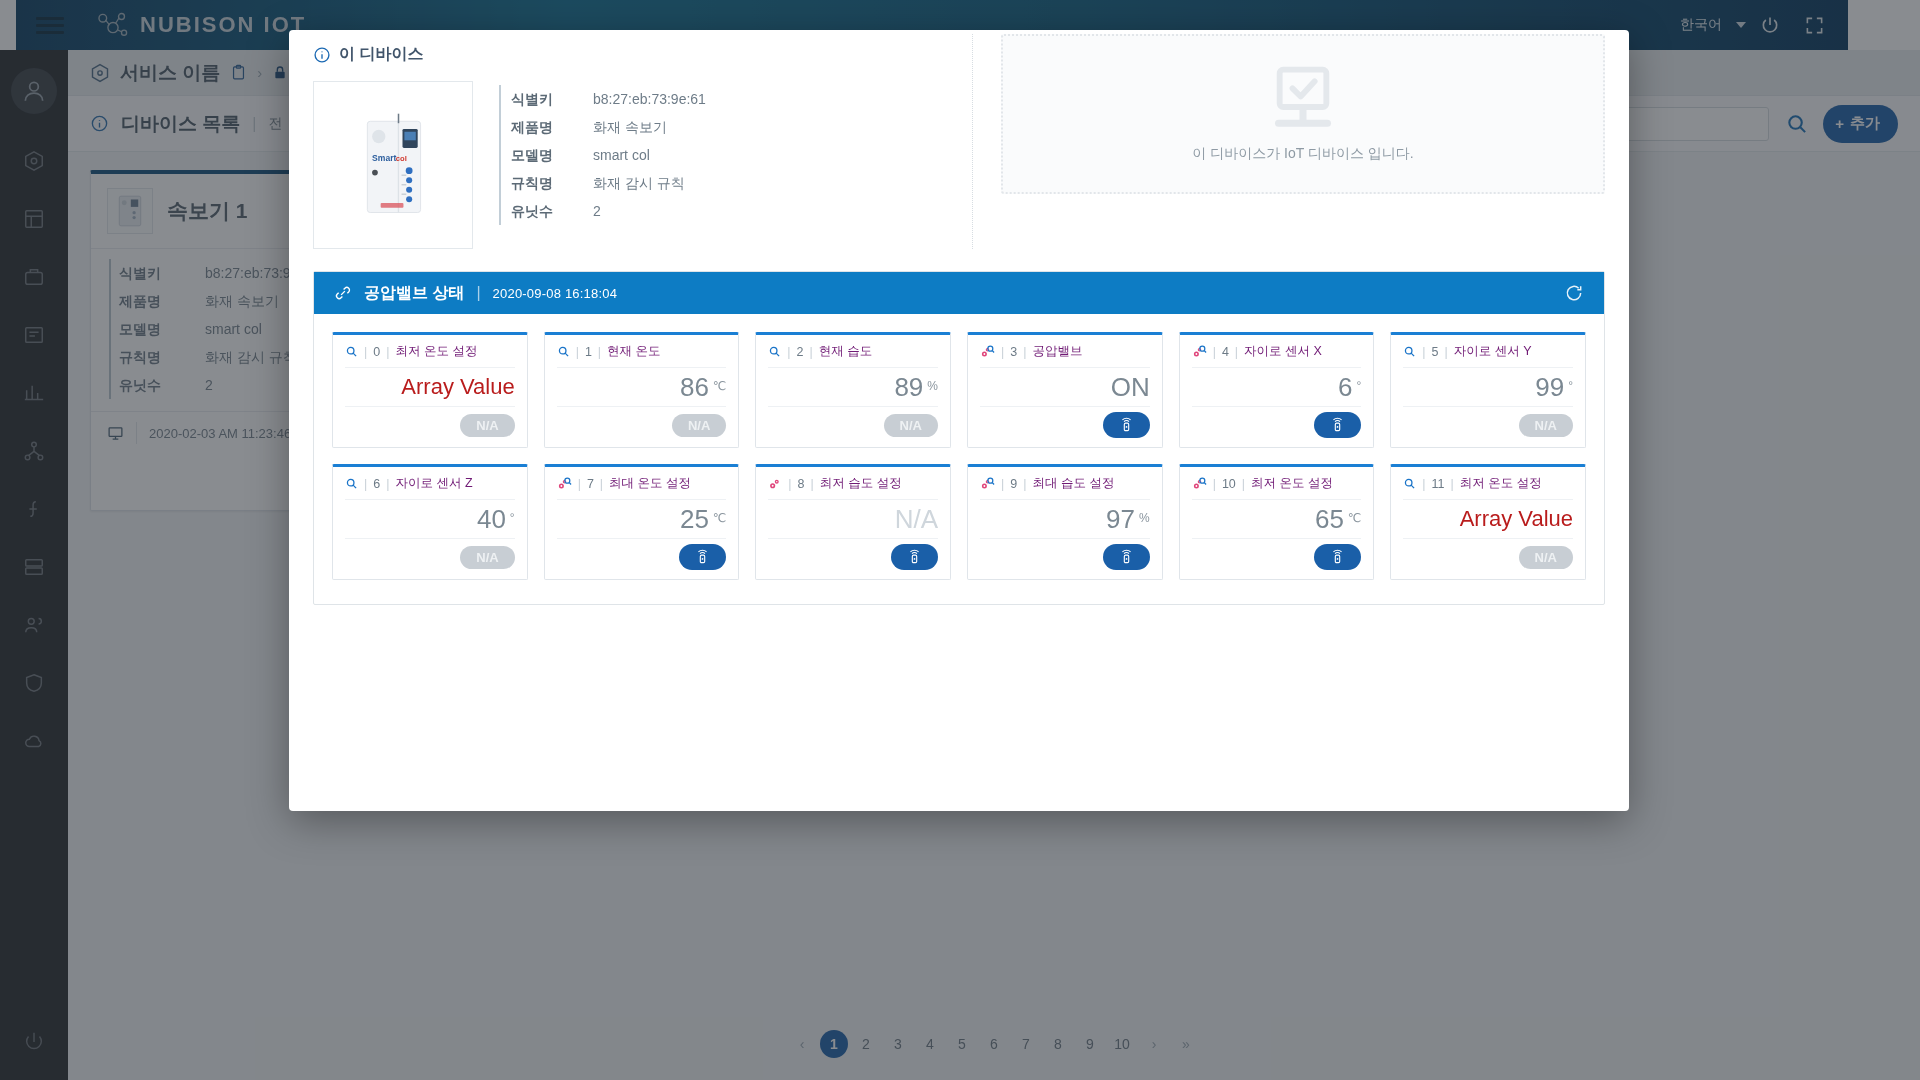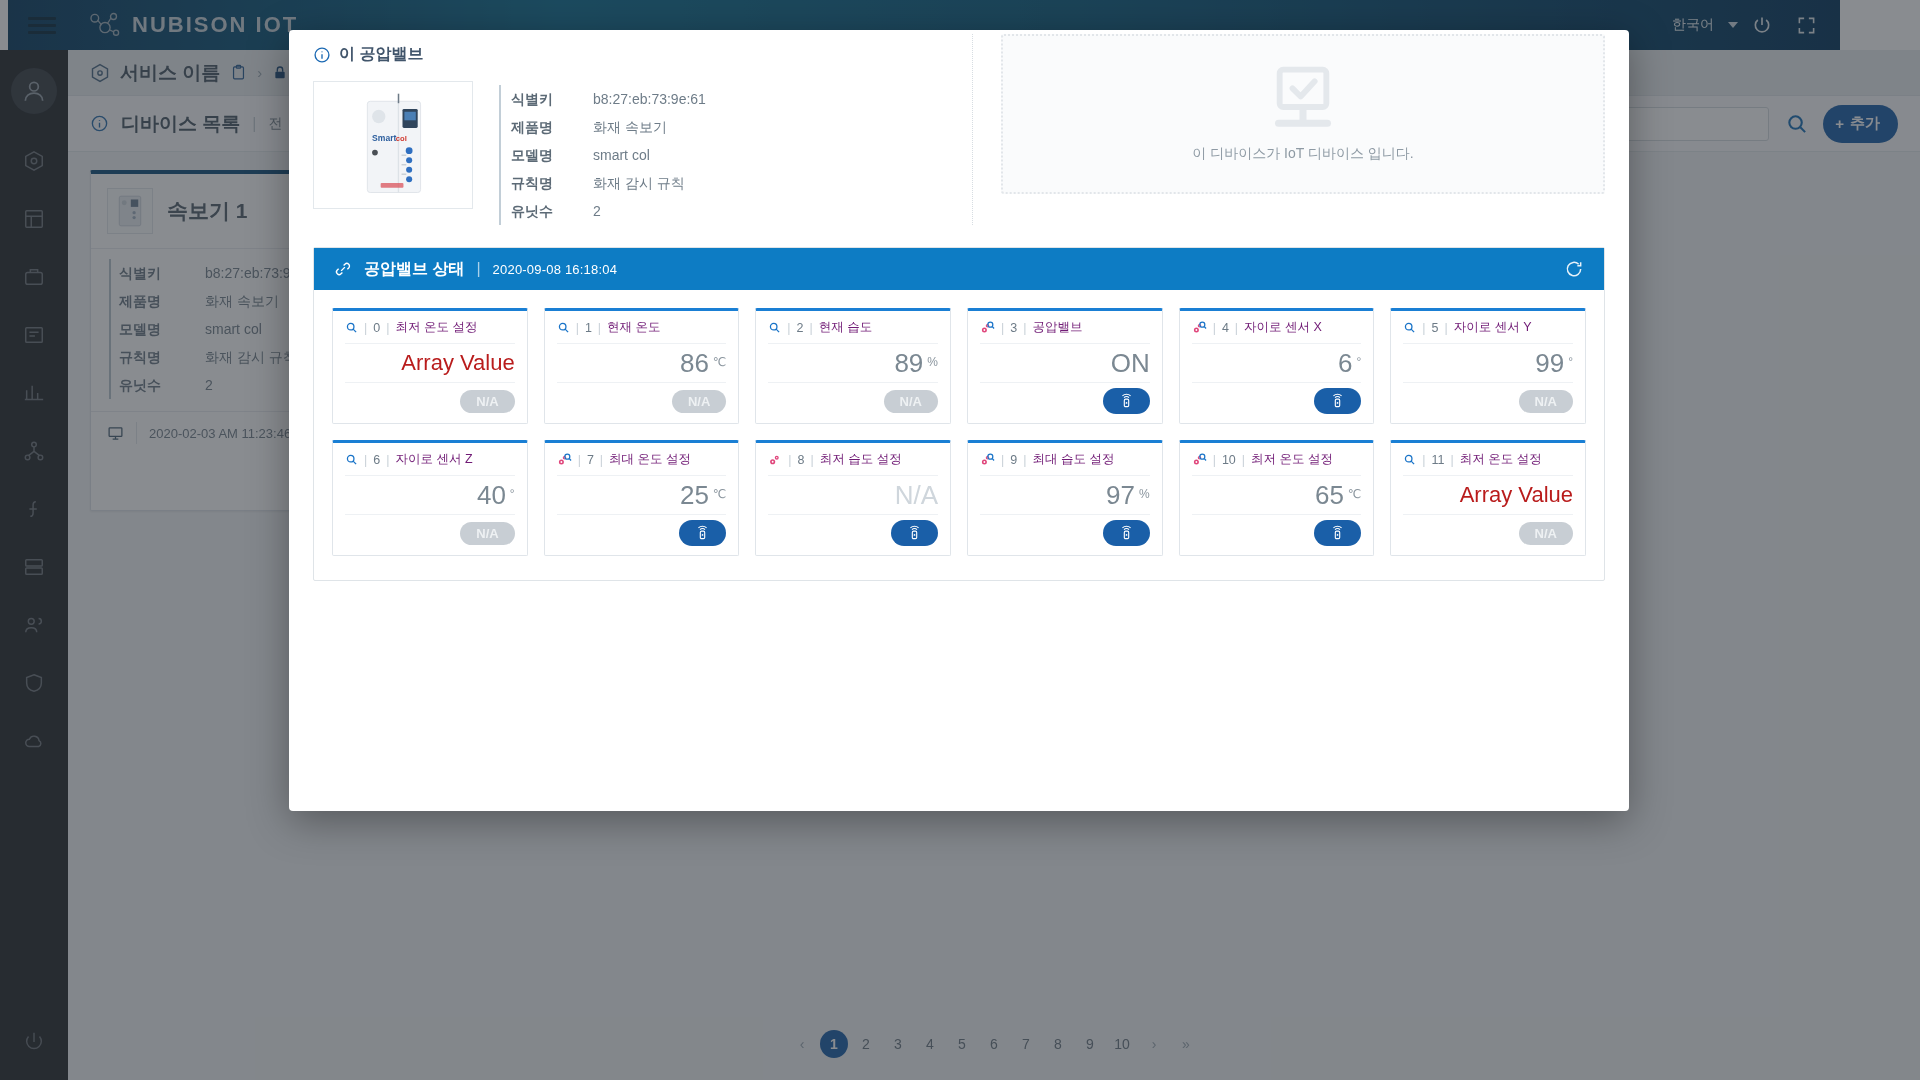--- a/index.html
+++ b/index.html
@@ -8,21 +8,21 @@
     overflow: hidden;
     font-family: "Liberation Sans", "DejaVu Sans", sans-serif;
     background: #ffffff;
   }
   #root { position: relative; width: 1920px; height: 1080px; }
 
   
   .bg-layer { position: absolute; inset: 0; }
 
   .topbar {
-    position: absolute; top: 0; left: 8px; width: 1832px; height: 50px;
+    position: absolute; top: 0; left: 16px; width: 1832px; height: 50px;
     background: linear-gradient(90deg, #0b3c61 0%, #0f6e92 30%, #0d5c80 60%, #06365c 100%);
     display: flex; align-items: center;
   }
   .topbar-left { width: 68px; height: 50px; display:flex; align-items:center; justify-content:center; }
   .hamburger { width: 28px; }
   .hamburger span { display:block; height:3px; background:#0a2a3f; margin:4px 0; border-radius:1px; }
   .brand { display:flex; align-items:center; gap:10px; padding-left: 12px; }
   .brand-logo { width: 34px; height: 28px; }
   .brand-name {
     color:#c9d4dc; font-size: 22px; letter-spacing: 2px; font-weight: 600;
@@ -117,21 +117,21 @@
 
   .two-col { display:flex; }
   .col-left { width: 660px; padding-right: 26px; border-right:1px dotted #d7dde2; }
   .col-right { flex:1; padding-left: 28px; }
 
   .sec-title { display:flex; align-items:center; gap:8px; font-size:16px; font-weight:700; color:#41556b; padding:10px 0 16px;}
   .sec-title .info-ic { color:#1b69b3; }
 
   .dev-row { display:flex; gap:26px; }
   .dev-photo {
-    width:160px; height:128px; border:1px solid #e3e8ec; background:#fff;
+    width:160px; height:168px; border:1px solid #e3e8ec; background:#fff;
     display:flex; align-items:center; justify-content:center;
   }
   .spec { padding-top:4px; }
   .spec-row { display:flex; font-size:14px; line-height:28px; }
   .spec-k { width:94px; color:#5c6a76; font-weight:700; border-left:2px solid #c2ced7; padding-left:10px; }
   .spec-v { color:#6e7c88; }
 
   .iot-empty {
     height:160px; border:2px dotted #e2e6ea; background:#fafbfc; border-radius:3px;
     display:flex; flex-direction:column; align-items:center; justify-content:center; gap:10px;
@@ -548,21 +548,21 @@
       <div class="two-col">
 
         <div class="col-left">
           <div class="sec-title">
             <span class="info-ic">
               <svg viewBox="0 0 24 24" width="18" height="18" fill="none" stroke="currentColor" stroke-width="1.8">
                   <circle cx="12" cy="12" r="9.2"></circle>
                   <path d="M12 11v6M12 7.4v.9"></path>
                 </svg>
             </span>
-            <span>이 공압밸브</span>
+            <span>이 디바이스</span>
           </div>
           <div class="dev-row">
             <div class="dev-photo">
               <svg viewBox="0 0 90 120" width="86" height="114">
                 <rect x="18" y="14" width="56" height="96" rx="3" fill="#f2f4f7" stroke="#dfe4e9"></rect>
                 <rect x="50" y="14" width="1.4" height="96" fill="#dde2e7"></rect>
                 <rect x="50" y="6" width="1.6" height="10" fill="#6d7a86"></rect>
                 <rect x="55" y="22" width="16" height="20" rx="1.5" fill="#30455c"></rect>
                 <rect x="57" y="25" width="12" height="9" fill="#4a7fb5"></rect>
                 <circle cx="30" cy="30" r="7" fill="#dfe4e9"></circle>

